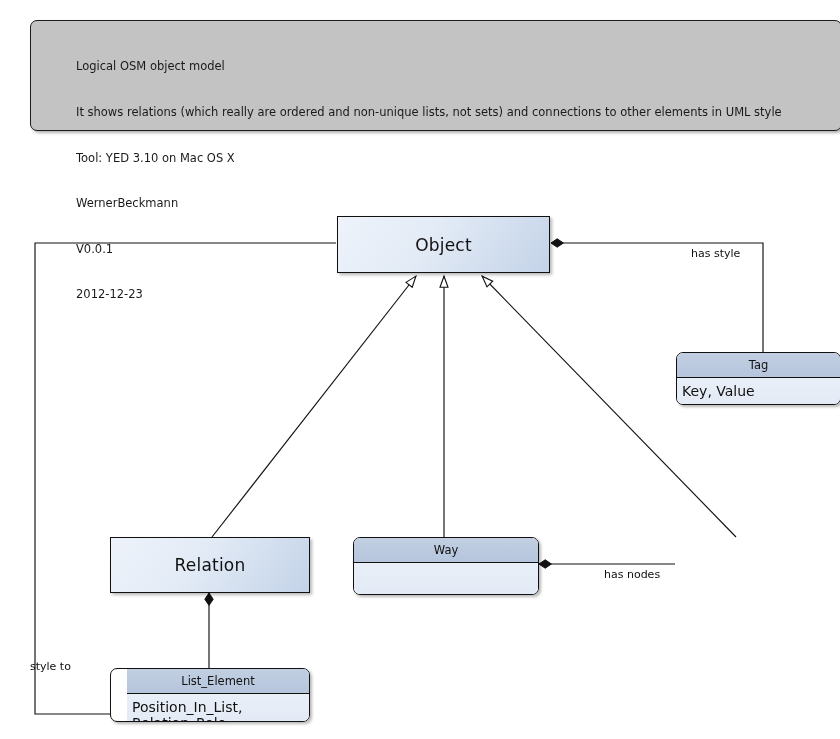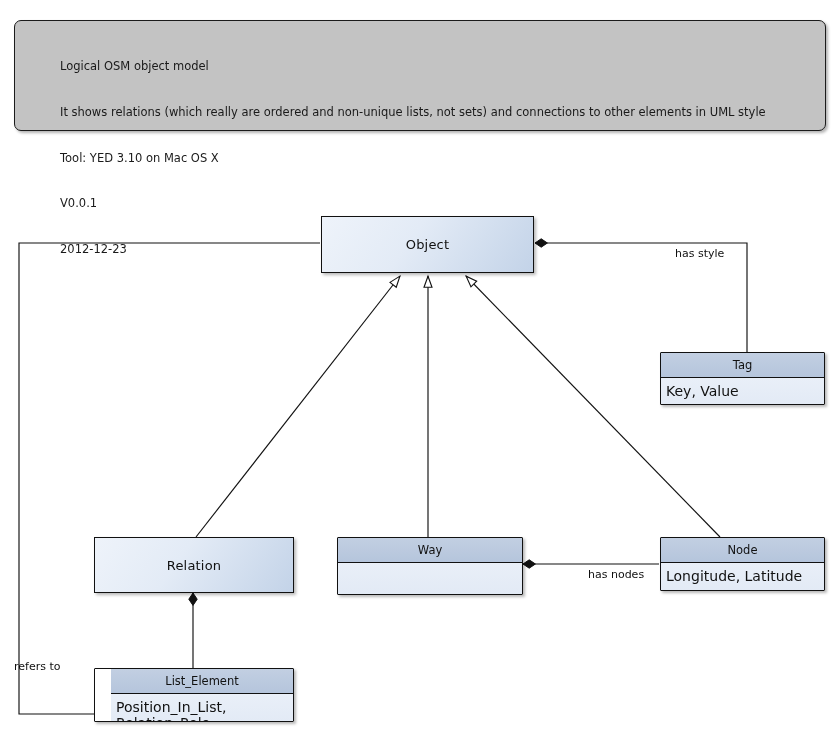--- a/index.html
+++ b/index.html
@@ -2,21 +2,21 @@
 <html><head>
 <meta charset="utf-8">
 <title>Logical OSM object model</title>
 <style>
   html,body{margin:0;padding:0;background:#ffffff;}
   body{
     font-family:"DejaVu Sans","Liberation Sans",sans-serif;
     width:840px;height:739px;position:relative;overflow:hidden;
     -webkit-font-smoothing:antialiased;
   }
-  #canvas{position:absolute;left:0;top:0;width:744px;height:739px;text-decoration:underline;}
+  #canvas{position:absolute;left:16px;top:0;width:744px;height:739px;text-decoration:underline;}
 
   
   .note-box{
     position:absolute;left:14px;top:20px;width:812px;height:111px;
     background:#c3c3c3;border:1px solid #1b1b1b;border-radius:7px;
     box-sizing:border-box;
     box-shadow:2px 2px 3px rgba(0,0,0,0.30);
   }
   .note-lines{
     position:absolute;left:45px;top:8px;right:10px;
@@ -24,26 +24,26 @@
   }
   .note-lines div{white-space:pre;}
 
   
   .uml{
     position:absolute;box-sizing:border-box;
     border:1px solid #111111;
     box-shadow:2px 2px 3px rgba(0,0,0,0.28);
     overflow:hidden;
   }
-  .uml.rounded{border-radius:1px;}
+  .uml.rounded{border-radius:7px;}
   .plain-box{
     background:linear-gradient(125deg,#eef3fa 0%,#e3ebf6 42%,#c3d3e8 100%);
     display:flex;align-items:center;justify-content:center;
   }
-  .plain-box .title{font-size:13px;color:#111;letter-spacing:.2px;}
+  .plain-box .title{font-size:17px;color:#111;letter-spacing:.2px;}
 
   .uml .hdr{
     background:linear-gradient(180deg,#c2cfe2 0%,#b5c5dc 100%);
     border-bottom:1px solid #111111;
     height:25px;line-height:25px;text-align:center;
     font-size:11.5px;color:#111;box-sizing:border-box;
   }
   .uml .body{
     background:linear-gradient(180deg,#e9eff8 0%,#dde6f3 100%);
     height:100%;box-sizing:border-box;
@@ -89,20 +89,21 @@
     <line x1="428" y1="537" x2="428" y2="276" stroke="#111111" stroke-width="1.15" marker-end="url(#gen-arrow)"></line>
 
     <line x1="720" y1="537" x2="466" y2="276" stroke="#111111" stroke-width="1.15" marker-end="url(#gen-arrow)"></line>
   </svg>
 
   <div class="note-box">
     <div class="note-lines">
       <div>Logical OSM object model</div>
       <div>It shows relations (which really are ordered and non-unique lists, not sets) and connections to other elements in UML style</div>
       <div>Tool: YED 3.10 on Mac OS X</div>
+      <div>WernerBeckmann</div>
       <div>V0.0.1</div>
       <div>2012-12-23</div>
     </div>
   </div>
 
   <div class="uml plain-box" style="left:321px;top:216px;width:213px;height:57px;">
     <span class="title">Object</span>
   </div>
 
   <div class="uml rounded" style="left:660px;top:352px;width:165px;height:53px;">
@@ -112,29 +113,25 @@
 
   <div class="uml rounded" style="left:337px;top:537px;width:186px;height:58px;">
     <div class="hdr">Way</div>
     <div class="body empty"></div>
   </div>
 
   <div class="uml plain-box" style="left:94px;top:537px;width:200px;height:56px;">
     <span class="title">Relation</span>
   </div>
 
-  <div class="uml rounded" style="left:660px;top:537px;width:165px;height:54px;">
-    <div class="hdr">Node</div>
-    <div class="body">Longitude, Latitude</div>
-  </div>
 
   <div class="uml rounded" style="left:94px;top:668px;width:200px;height:54px;padding-left:16px;">
     <div class="hdr">List_Element</div>
     <div class="body">Position_In_List, Relation_Role</div>
   </div>
 
   <div class="edge-label" style="left:675px;top:247px;">has style</div>
 
   <div class="edge-label" style="left:588px;top:568px;">has nodes</div>
 
-  <div class="edge-label" style="left:14px;top:660px;">refers to</div>
+  <div class="edge-label" style="left:14px;top:660px;">style to</div>
 
 </div>
 
 </body></html>

